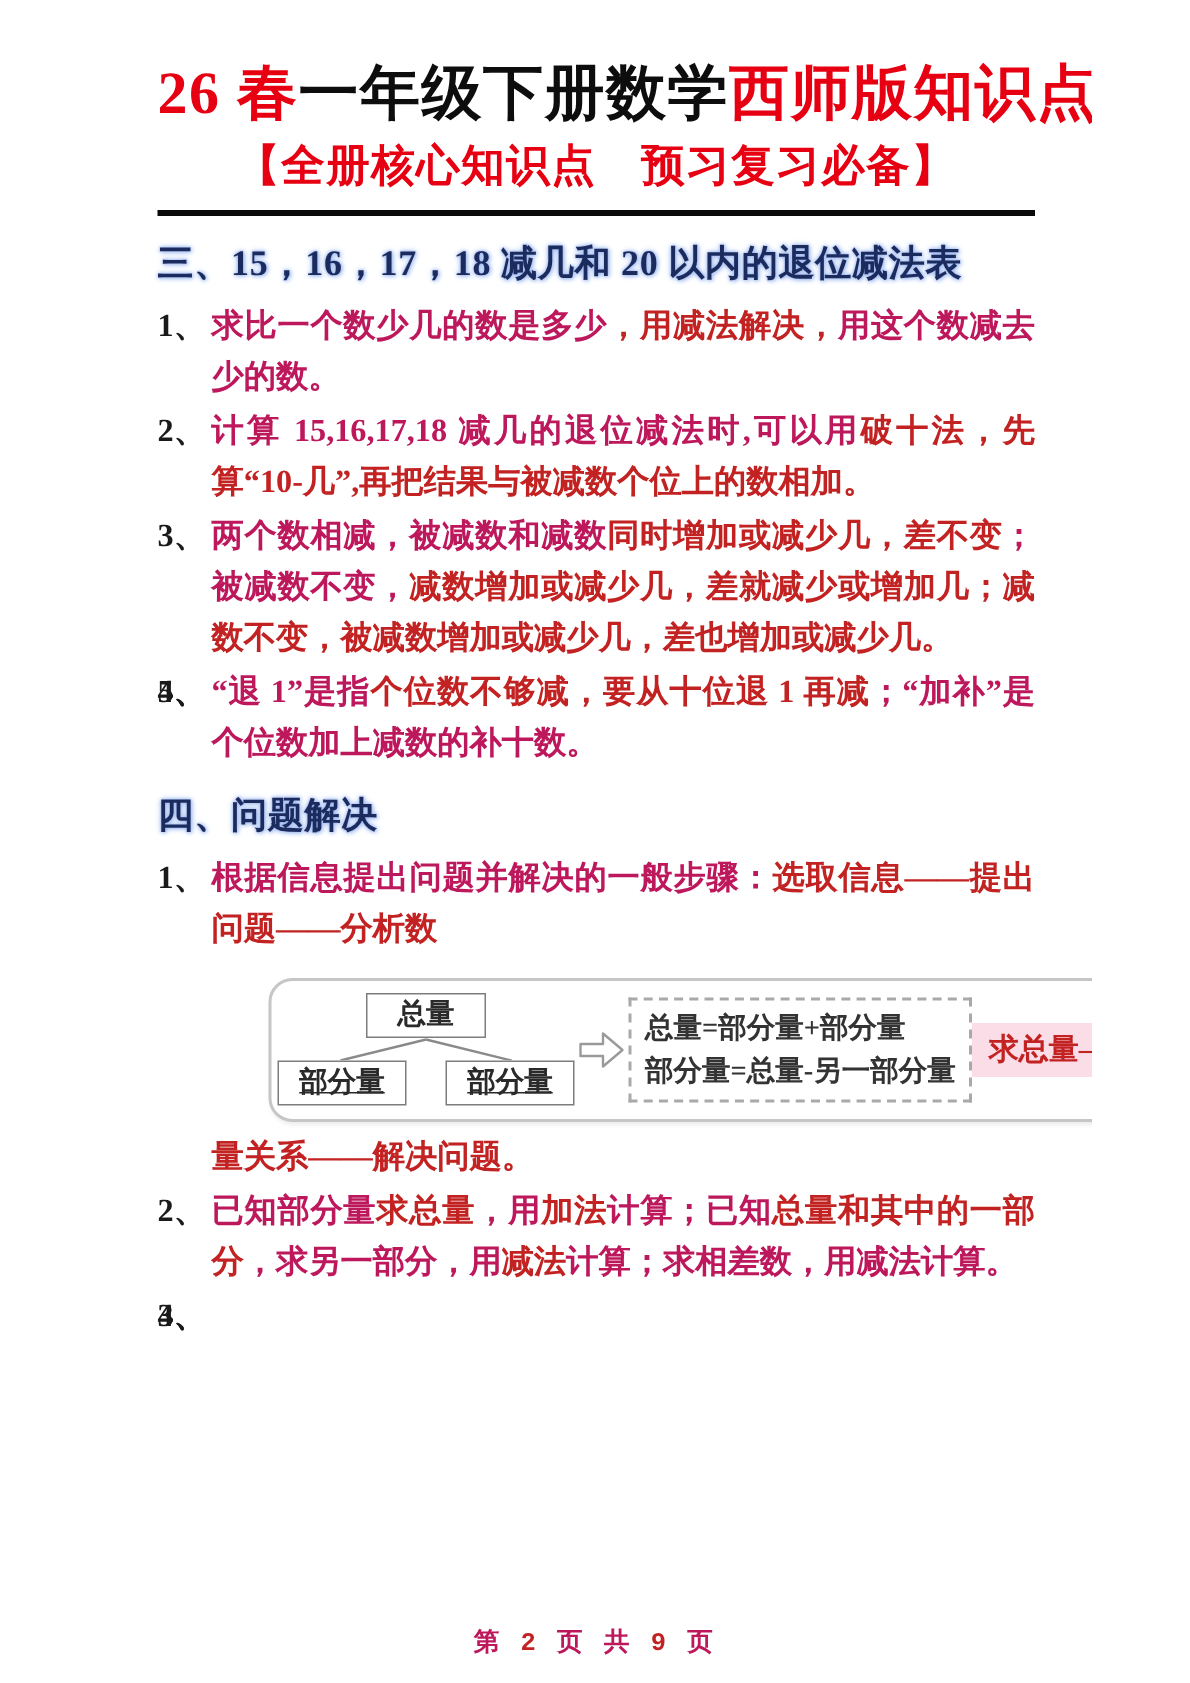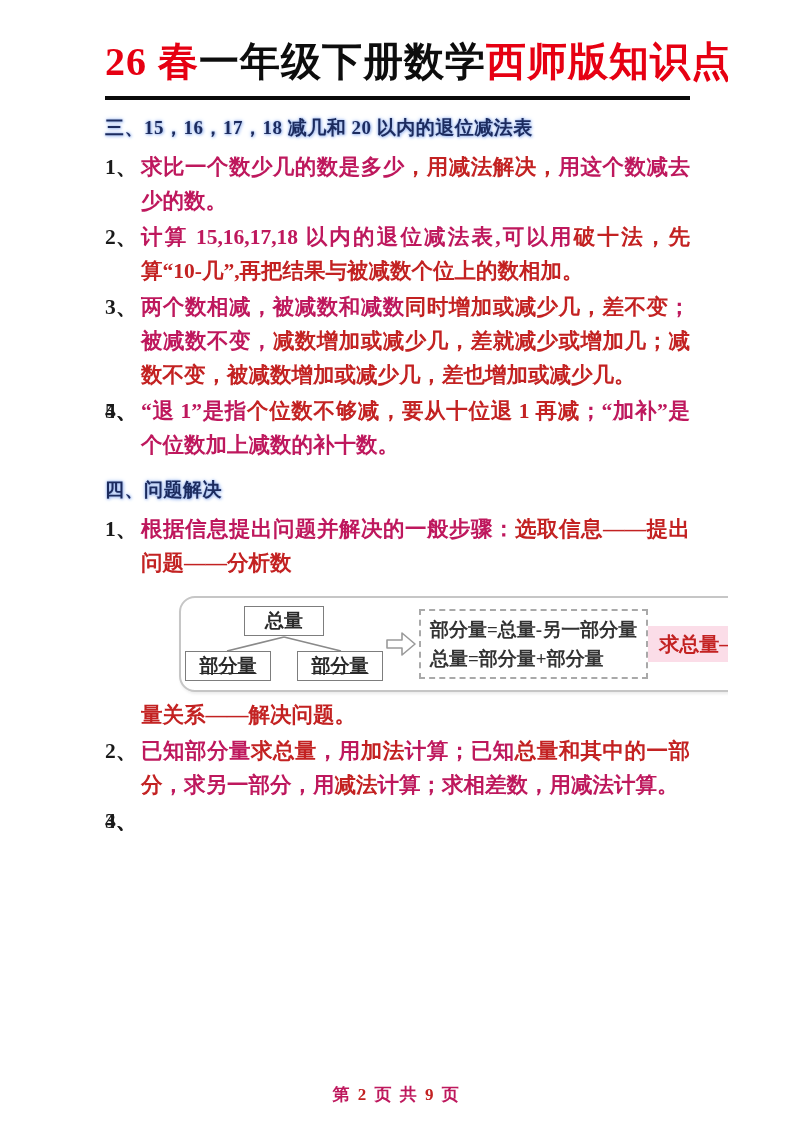--- a/index.html
+++ b/index.html
@@ -39,21 +39,21 @@
     margin-top:4px;
     letter-spacing:1px;
   }
   .rule{
     height:4px;
     background:#0a0a0a;
     margin-top:9px;
   }
   
   .sec-heading{
-    font-size:19px;
+    font-size:24px;
     font-weight:700;
     color:var(--heading-navy);
     margin:15px 0 9px 0;
     text-shadow:0 0 2px #9ab5ef, 0 0 4px #a9c2f2, 1px 1px 3px #b9cdf4;
     letter-spacing:.5px;
   }
   .item{
     position:relative;
     padding-left:36px;
     font-size:21.5px;
@@ -122,42 +122,44 @@
   }
   
   .footer{
     position:absolute;
     left:0;bottom:28px;
     width:100%;
     text-align:center;
     font-size:17px;
     font-weight:600;
     letter-spacing:2px;
+    font-family:Liberation Mono, monospace;
   }
 </style>
 </head>
 <body>
 
 <div class="page">
 
   <header>
     <h1 class="title"><span class="seg-r">26 春</span><span class="seg-k">一年级下册数学</span><span class="seg-r">西师版知识点</span><span class="seg-k">总结</span></h1>
+    <div class="subtitle">【全册核心知识点　预习复习必备】</div>
     <div class="rule"></div>
   </header>
 
   <section>
     <h2 class="sec-heading">三、15，16，17，18 减几和 20 以内的退位减法表</h2>
 
     <div class="item">
       <span class="num">1、</span>
       <span><span class="seg-k">求比一个数少几的数是多少</span><span class="seg-r">，用减法解决，</span><span class="seg-k">用这个数减去少的数。</span></span>
     </div>
     <div class="item">
       <span class="num">2、</span>
-      <span><span class="seg-k">计算 15,16,17,18 以内的退位减法表,可以用</span><span class="seg-r">破十法，先算“10-几”,再把结果与被减数个位上的数相加。</span></span>
+      <span><span class="seg-k">计算 15,16,17,18 减几的退位减法时,可以用</span><span class="seg-r">破十法，先算“10-几”,再把结果与被减数个位上的数相加。</span></span>
     </div>
     <div class="item">
       <span class="num">3、</span>
       <span><span class="seg-k">两个数相减，被减数和减数</span><span class="seg-r">同时增加或减少几，差不变</span><span class="seg-k">；被减数不变，</span><span class="seg-r">减数增加或减少几，差就减少或增加几；减数不变，被减数增加或减少几，差也增加或减少几。</span></span>
     </div>
     <div class="item">
       <span class="num">4、</span>
     </div>
     <div class="item">
       <span class="num">5、</span>
@@ -184,22 +186,22 @@
           <div class="node">部分量</div>
           <div class="node">部分量</div>
         </div>
       </div>
 
       <svg class="arrow" width="32" height="28" viewBox="0 0 32 28" xmlns="http://www.w3.org/2000/svg">
         <polygon points="2,10 17,10 17,3 30,14 17,25 17,18 2,18" fill="#ffffff" stroke="#9a9a9a" stroke-width="1.6" stroke-linejoin="round"></polygon>
       </svg>
 
       <div class="formulas">
+        <div>总量=部分量+部分量</div>
         <div>部分量=总量-另一部分量</div>
-        <div>总量=部分量+部分量</div>
       </div>
 
       <div class="tips">
         <div>求总量——想加</div>
       </div>
     </figure>
 
     <div class="item cont">
       <span><span class="seg-r">量关系——解决问题。</span></span>
     </div>

